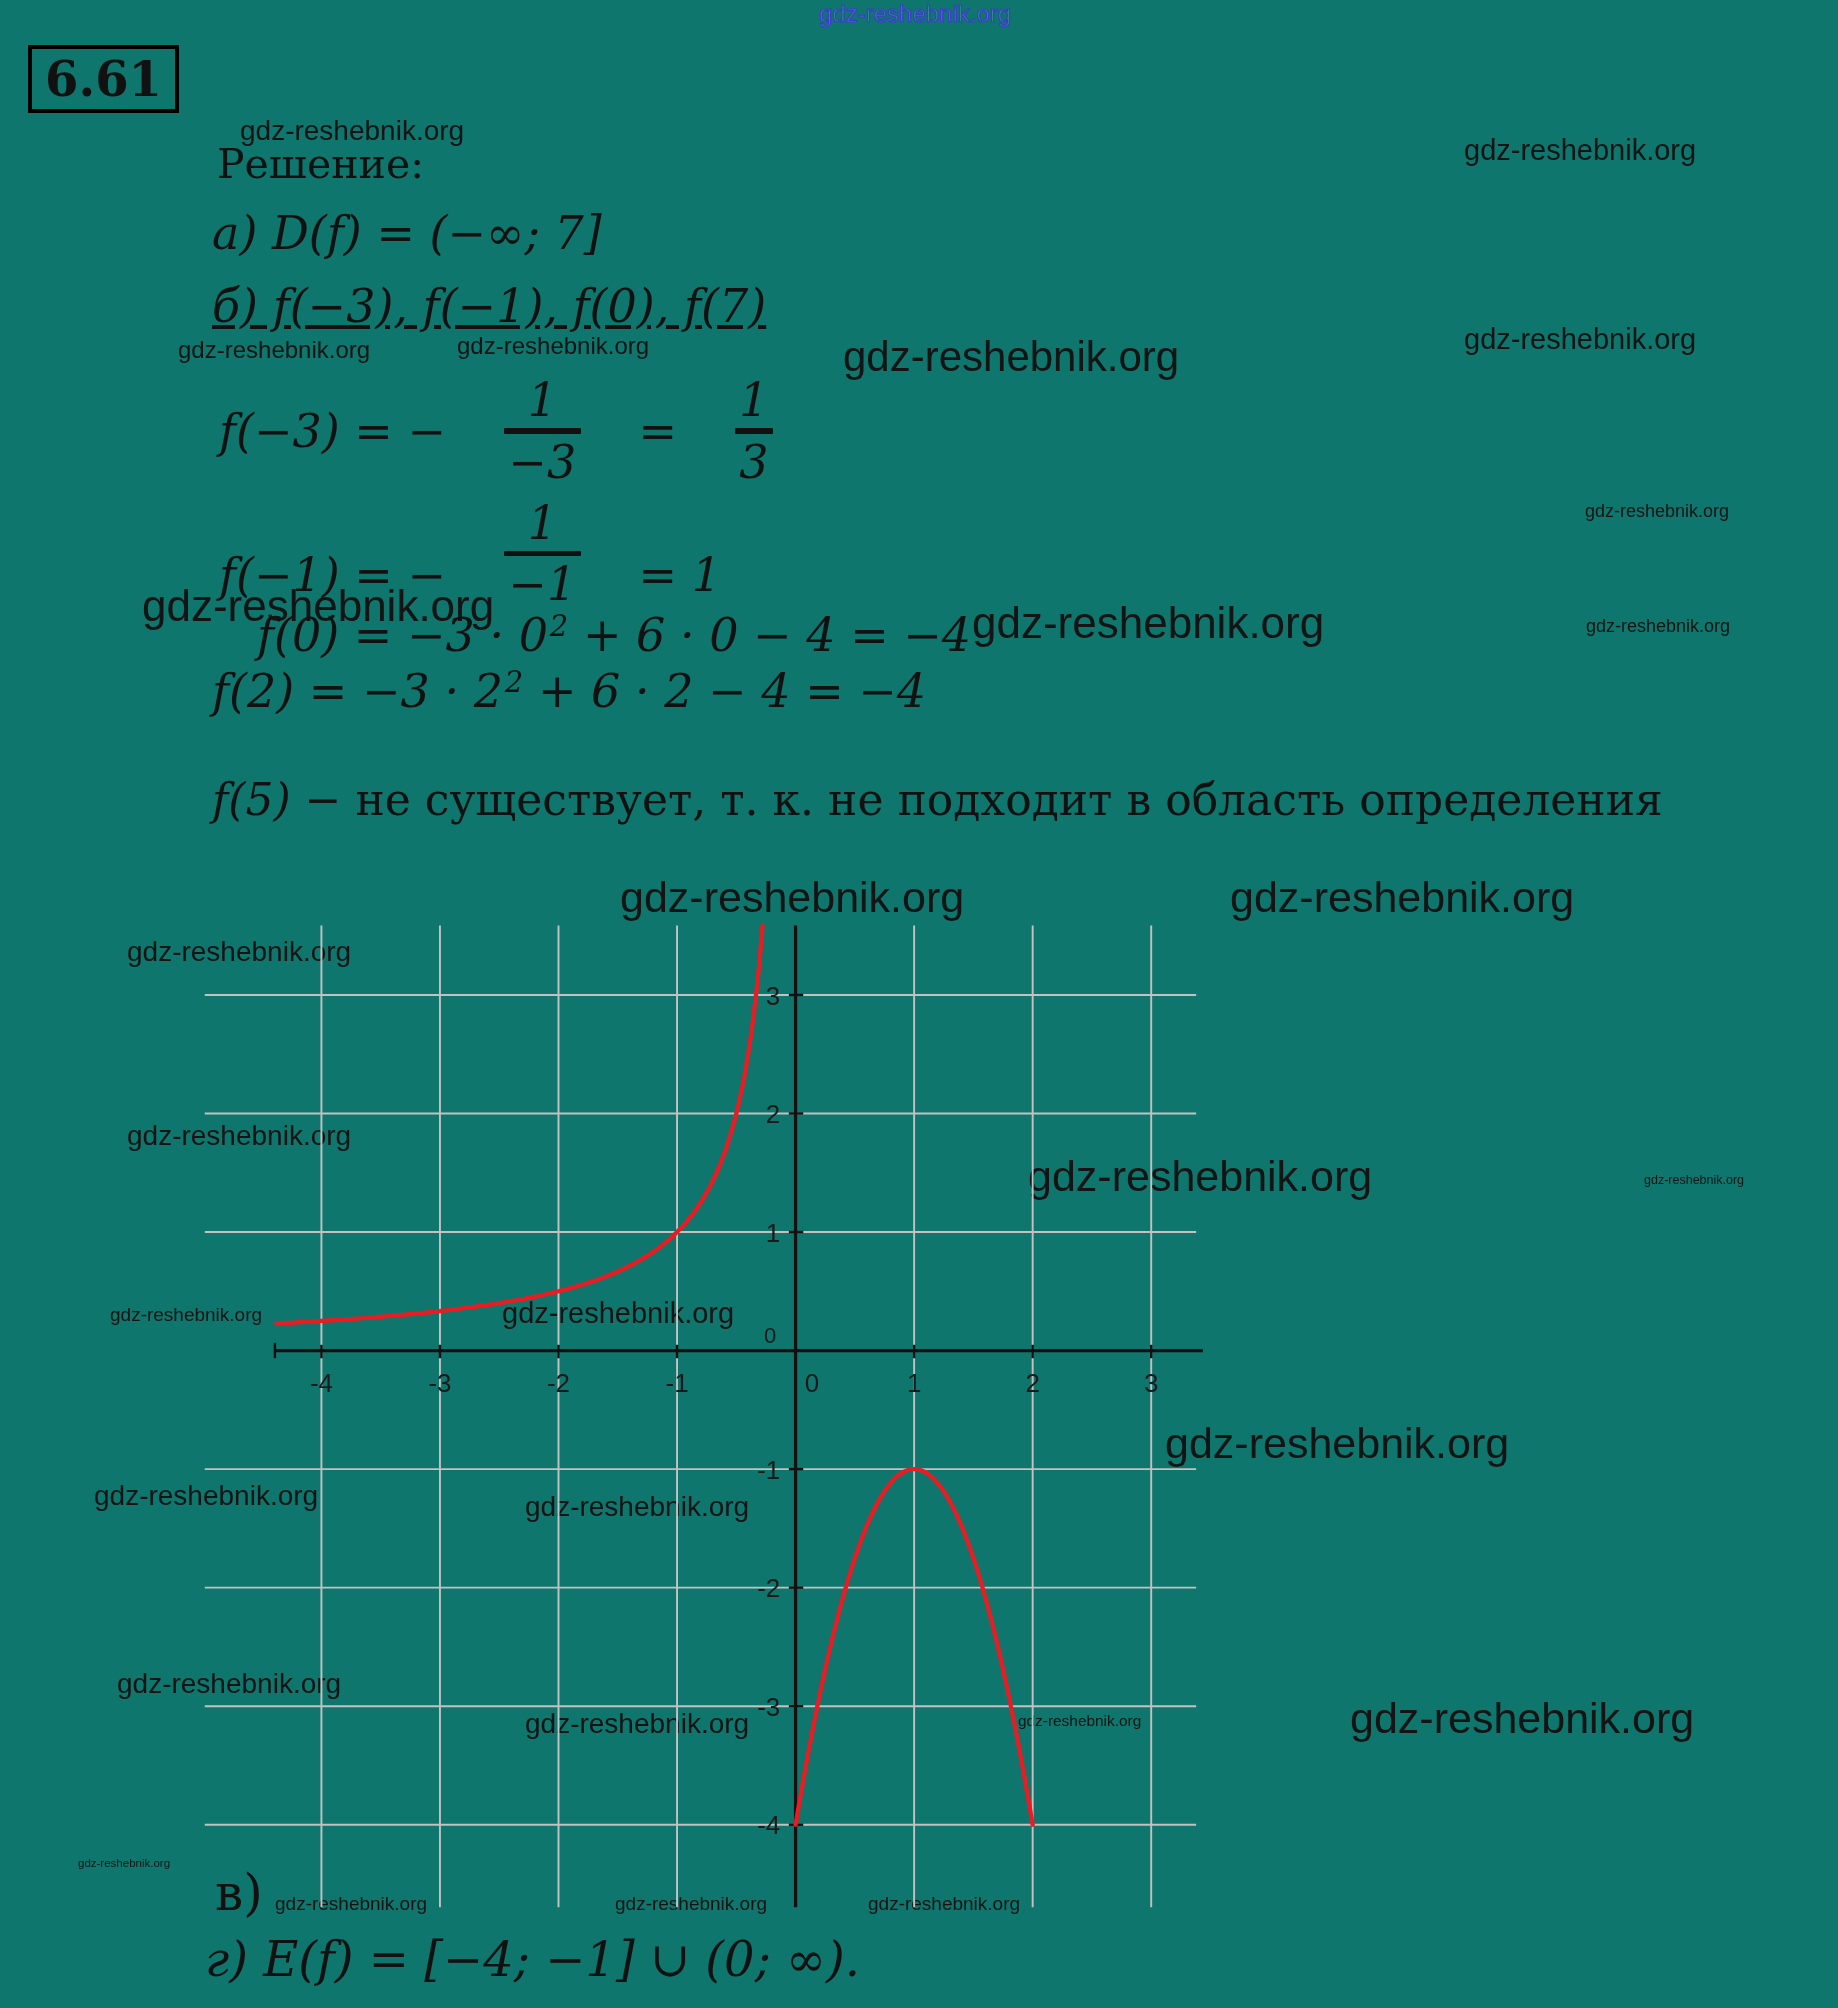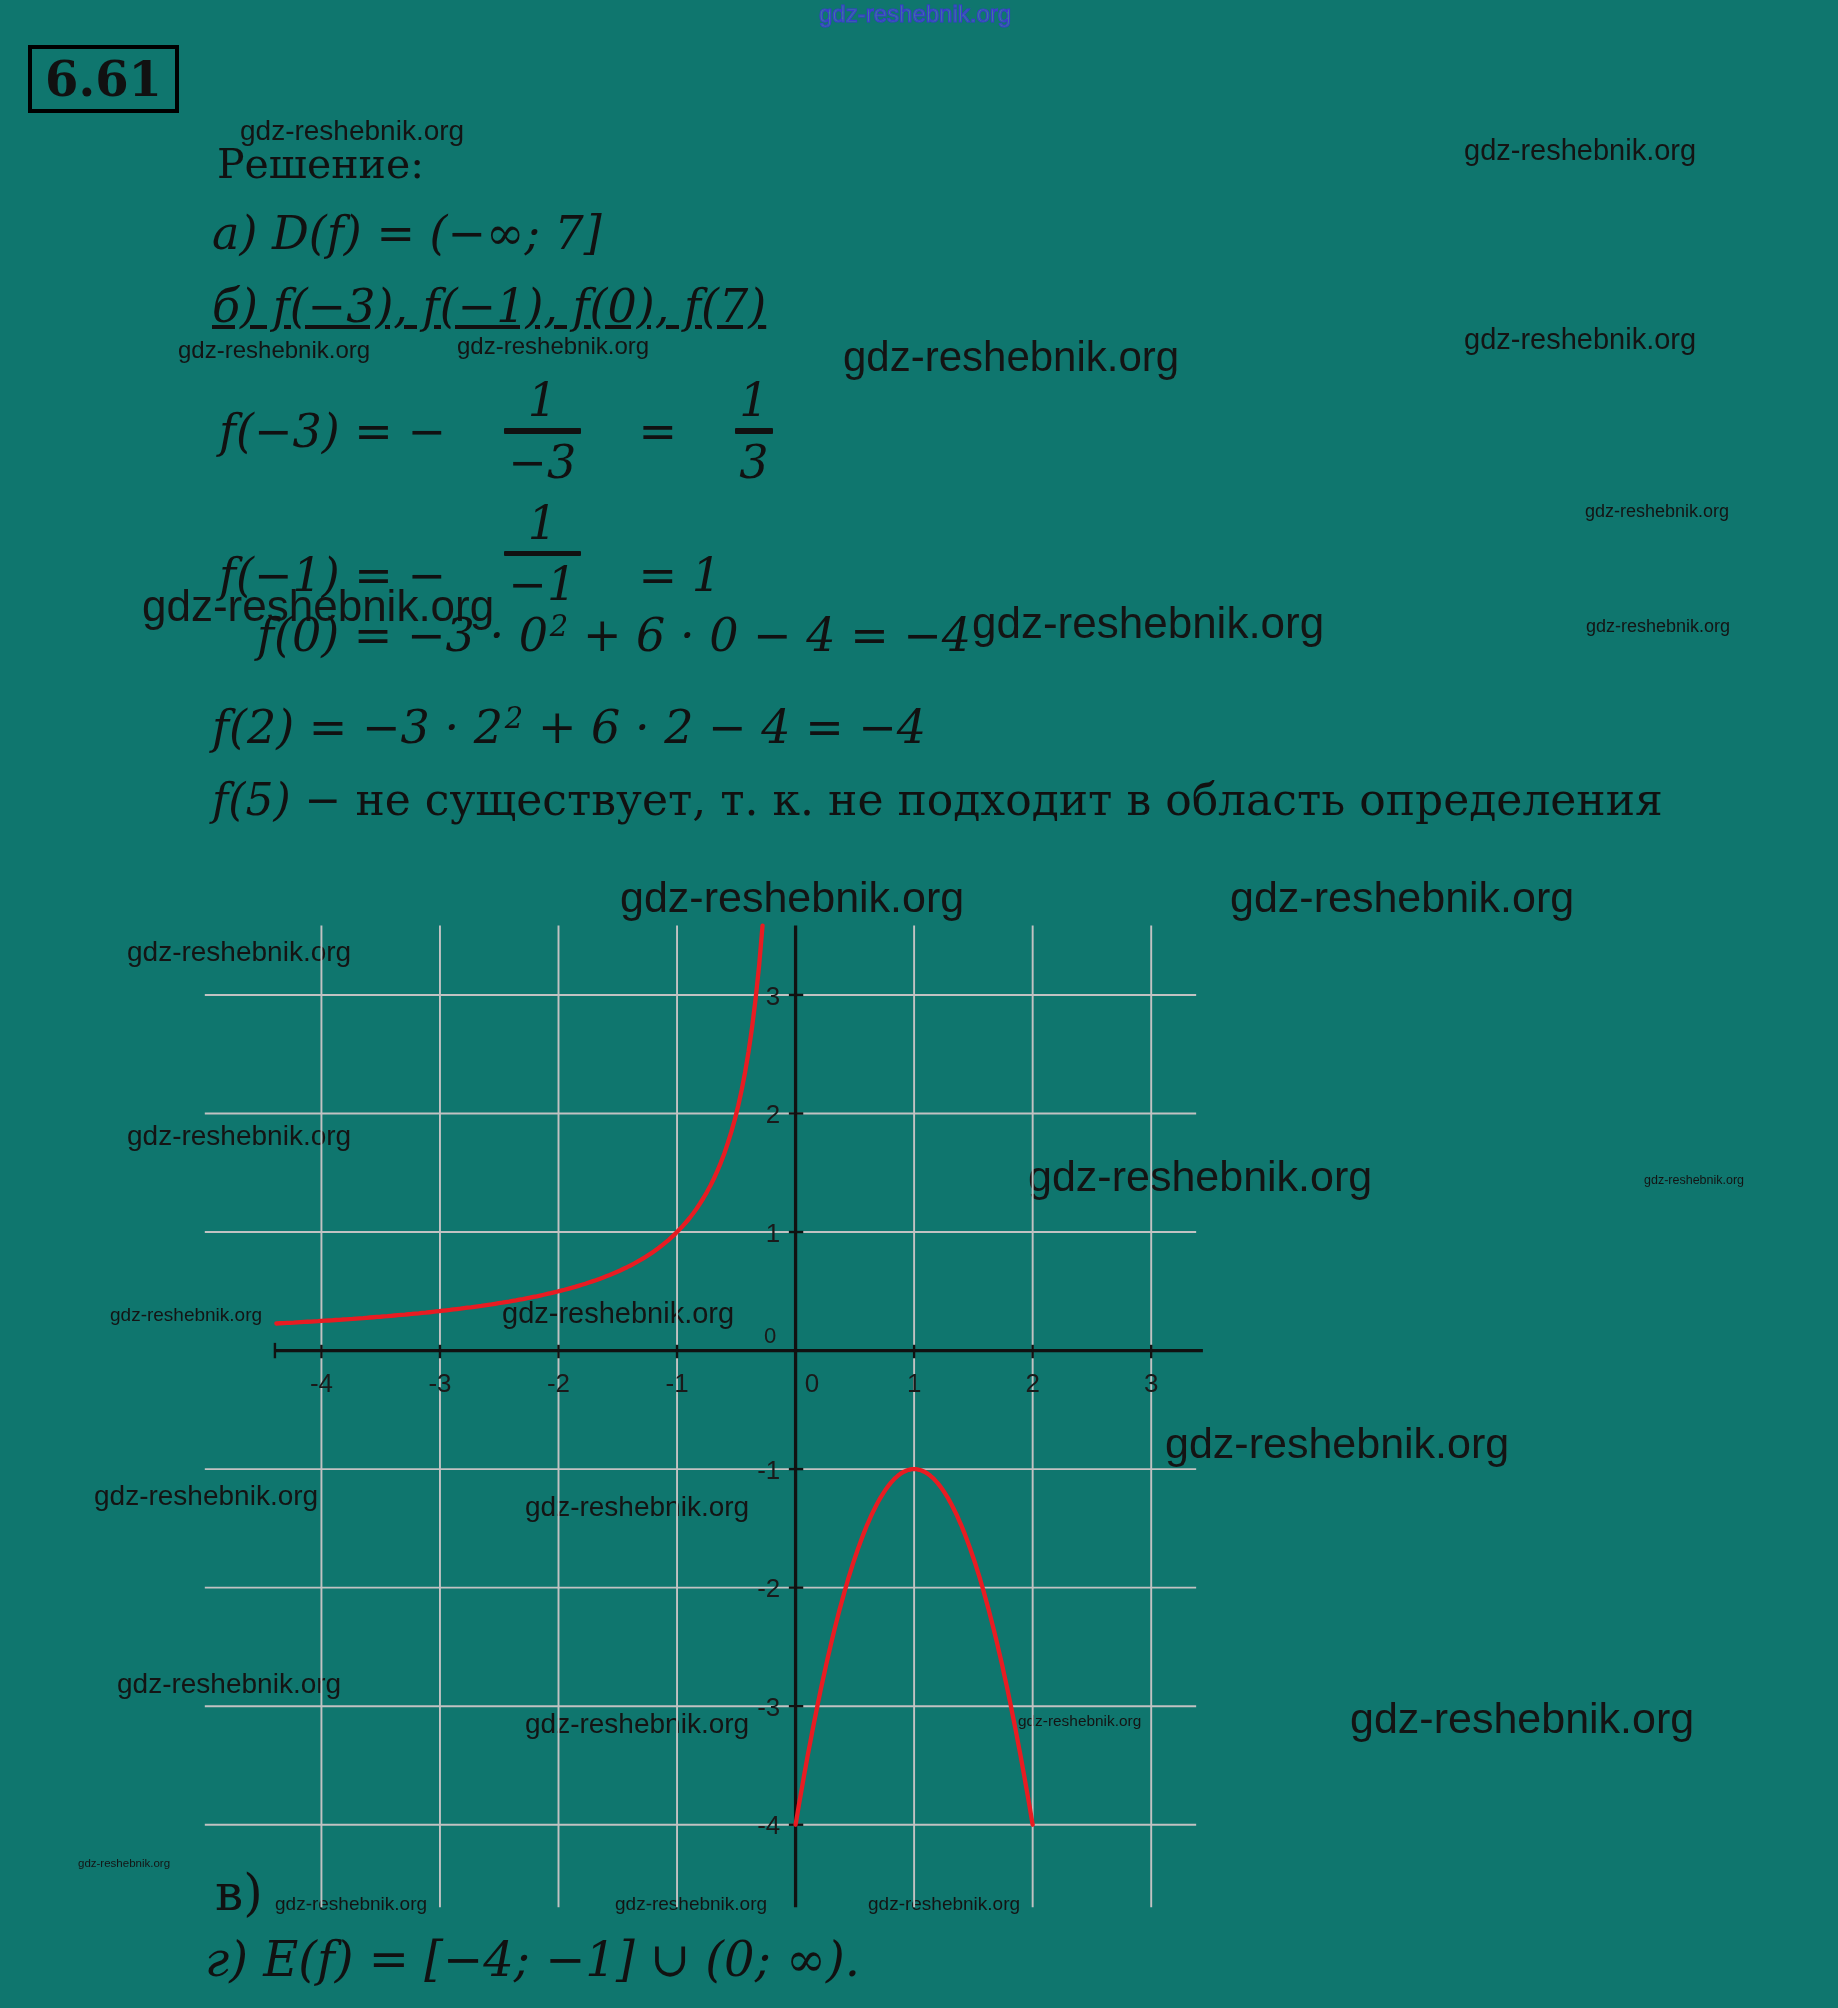--- a/index.html
+++ b/index.html
@@ -95,21 +95,21 @@
     <span class="frac" style="transform:translateY(-21px);">
       <span>1</span>
       <span class="bar"></span>
       <span>−1</span>
     </span>
     <span>= 1</span>
   </div>
 
   <div class="math" style="left:212px;top:610px;margin-left:45px;"><span>f(0) = −3 · 0</span><sup class="exp">2</sup><span> + 6 · 0 − 4 = −4</span></div>
 
-  <div class="math" style="left:212px;top:702px;"><span>f(2) = −3 · 2</span><sup class="exp">2</sup><span> + 6 · 2 − 4 = −4</span></div>
+  <div class="math" style="left:212px;top:666px;"><span>f(2) = −3 · 2</span><sup class="exp">2</sup><span> + 6 · 2 − 4 = −4</span></div>
 
   <div class="math" style="left:212px;top:776px;font-size:44px;"><span>f(5) −</span><span class="up"> не существует, т. к. не подходит в область определения</span></div>
 
   <svg id="plot-svg" class="plot" width="1839" height="1000" viewBox="0 950 1914 1041">
       <line x1="334.4" y1="963" x2="334.4" y2="1985" stroke="#c2c2c2" stroke-width="2"></line>
       <line x1="457.79999999999995" y1="963" x2="457.79999999999995" y2="1985" stroke="#c2c2c2" stroke-width="2"></line>
       <line x1="581.2" y1="963" x2="581.2" y2="1985" stroke="#c2c2c2" stroke-width="2"></line>
       <line x1="704.6" y1="963" x2="704.6" y2="1985" stroke="#c2c2c2" stroke-width="2"></line>
       <line x1="951.4" y1="963" x2="951.4" y2="1985" stroke="#c2c2c2" stroke-width="2"></line>
       <line x1="1074.8" y1="963" x2="1074.8" y2="1985" stroke="#c2c2c2" stroke-width="2"></line>

